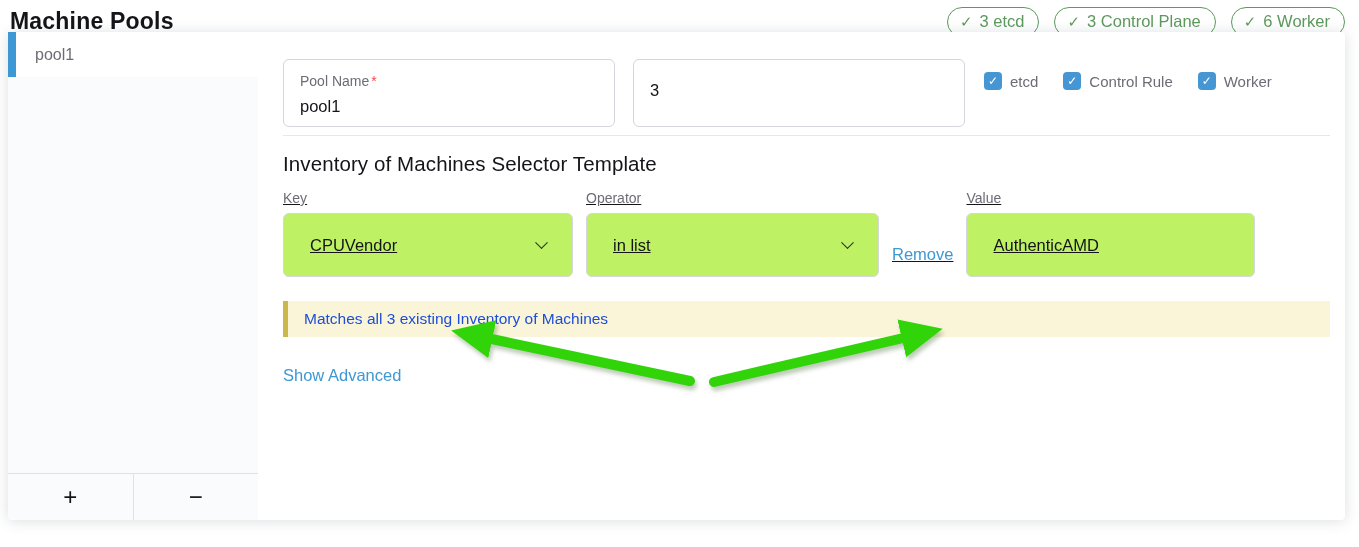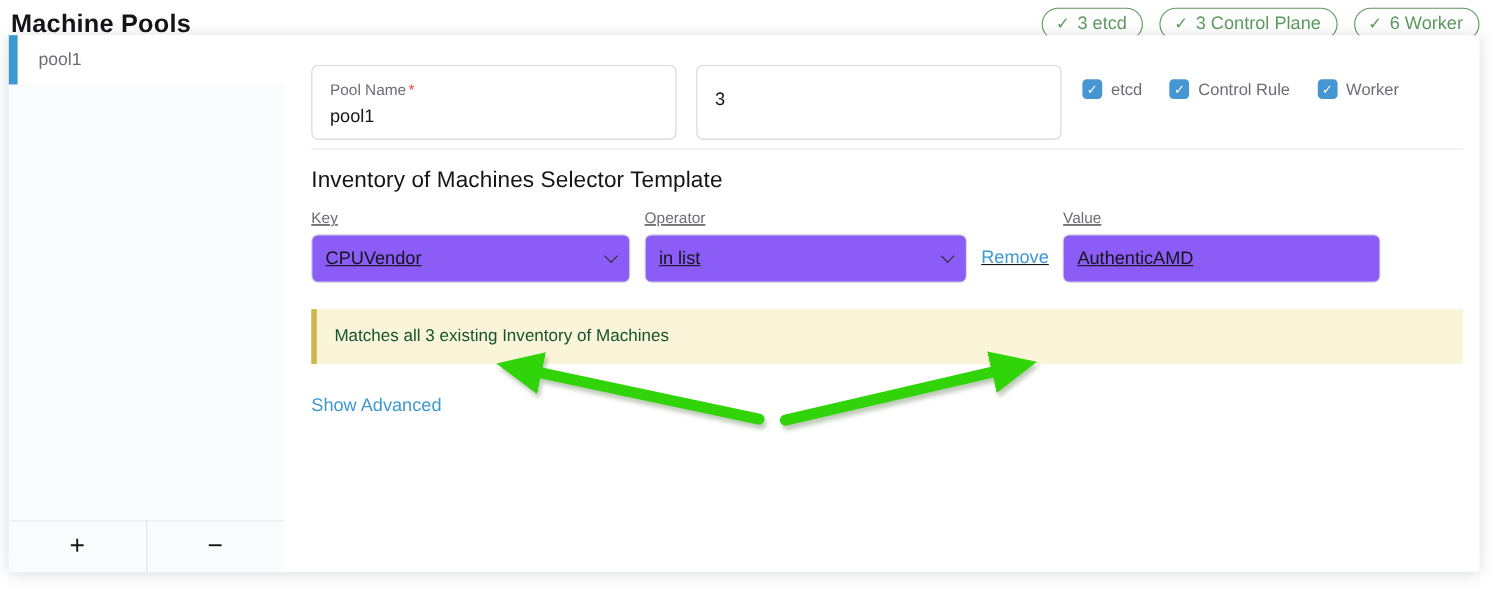--- a/index.html
+++ b/index.html
@@ -83,46 +83,46 @@
 
   .divider { border: none; border-top: 1px solid #e6e7eb; margin-top: 8px; }
 
   .section-heading { font-size: 20.5px; font-weight: 500; color: #141419; margin-top: 16px; letter-spacing: 0.1px; }
 
   .rule-row { display: flex; margin-top: 14px; text-decoration: underline; }
   .rule-cell { display: flex; flex-direction: column; }
   .rule-cell + .rule-cell { margin-left: 13px; }
   .rule-label { font-size: 14px; color: #6c6c76; margin-bottom: 7px; }
   .control {
-    height: 44px; border: 1px solid #d4d6dc; border-radius: 6px;
-    background: #8b5cf6; display: flex; align-items: center;
-    padding: 0 12px; font-size: 16.5px; color: #141419; cursor: pointer;
+    height: 64px; border: 1px solid #d4d6dc; border-radius: 6px;
+    background: #bef264; display: flex; align-items: center;
+    padding: 0 26px; font-size: 16.5px; color: #141419; cursor: pointer;
   }
   .control.select { justify-content: space-between; }
   .w-key { width: 290px; } .w-op { width: 293px; } .w-val { width: 289px; }
   .chevron {
     width: 9px; height: 9px;
     border-right: 1.6px solid #2b2b33; border-bottom: 1.6px solid #2b2b33;
     transform: rotate(45deg) translate(-2px, -2px); margin-left: 10px;
   }
   .remove-cell { margin-left: 40px; justify-content: flex-end; padding-bottom: 13px; }
   .link { color: #3d98d3; font-size: 16.5px; text-decoration: none; cursor: pointer; }
 
   .add-rule-btn {
     margin-top: 28px; width: 126px; height: 46px;
     background: #eef3f9; border: 1px solid #88b5dd; border-radius: 5px;
     color: #4a93d5; font-size: 16.5px; font-family: inherit; cursor: pointer;
     display: block;
   }
 
   .banner {
-    margin-top: 24px; height: 50px;
+    margin-top: 24px; height: 36px;
     background: #faf5d9; border-left: 5px solid #ccb84a;
     display: flex; align-items: center; padding-left: 16px;
-    font-size: 15.5px; color: #14532d;
+    font-size: 15.5px; color: #1d4ed8;
   }
 
   .show-advanced { display: inline-block; margin-top: 29px; text-align: center; }
 
   
   .arrows-overlay {
     position: absolute; left: 0; top: 0; width: 1359px; height: 547px;
     pointer-events: none; z-index: 5;
   }
   .arrow-line { filter: drop-shadow(2px 4px 2px rgba(40,80,20,0.30)); }

